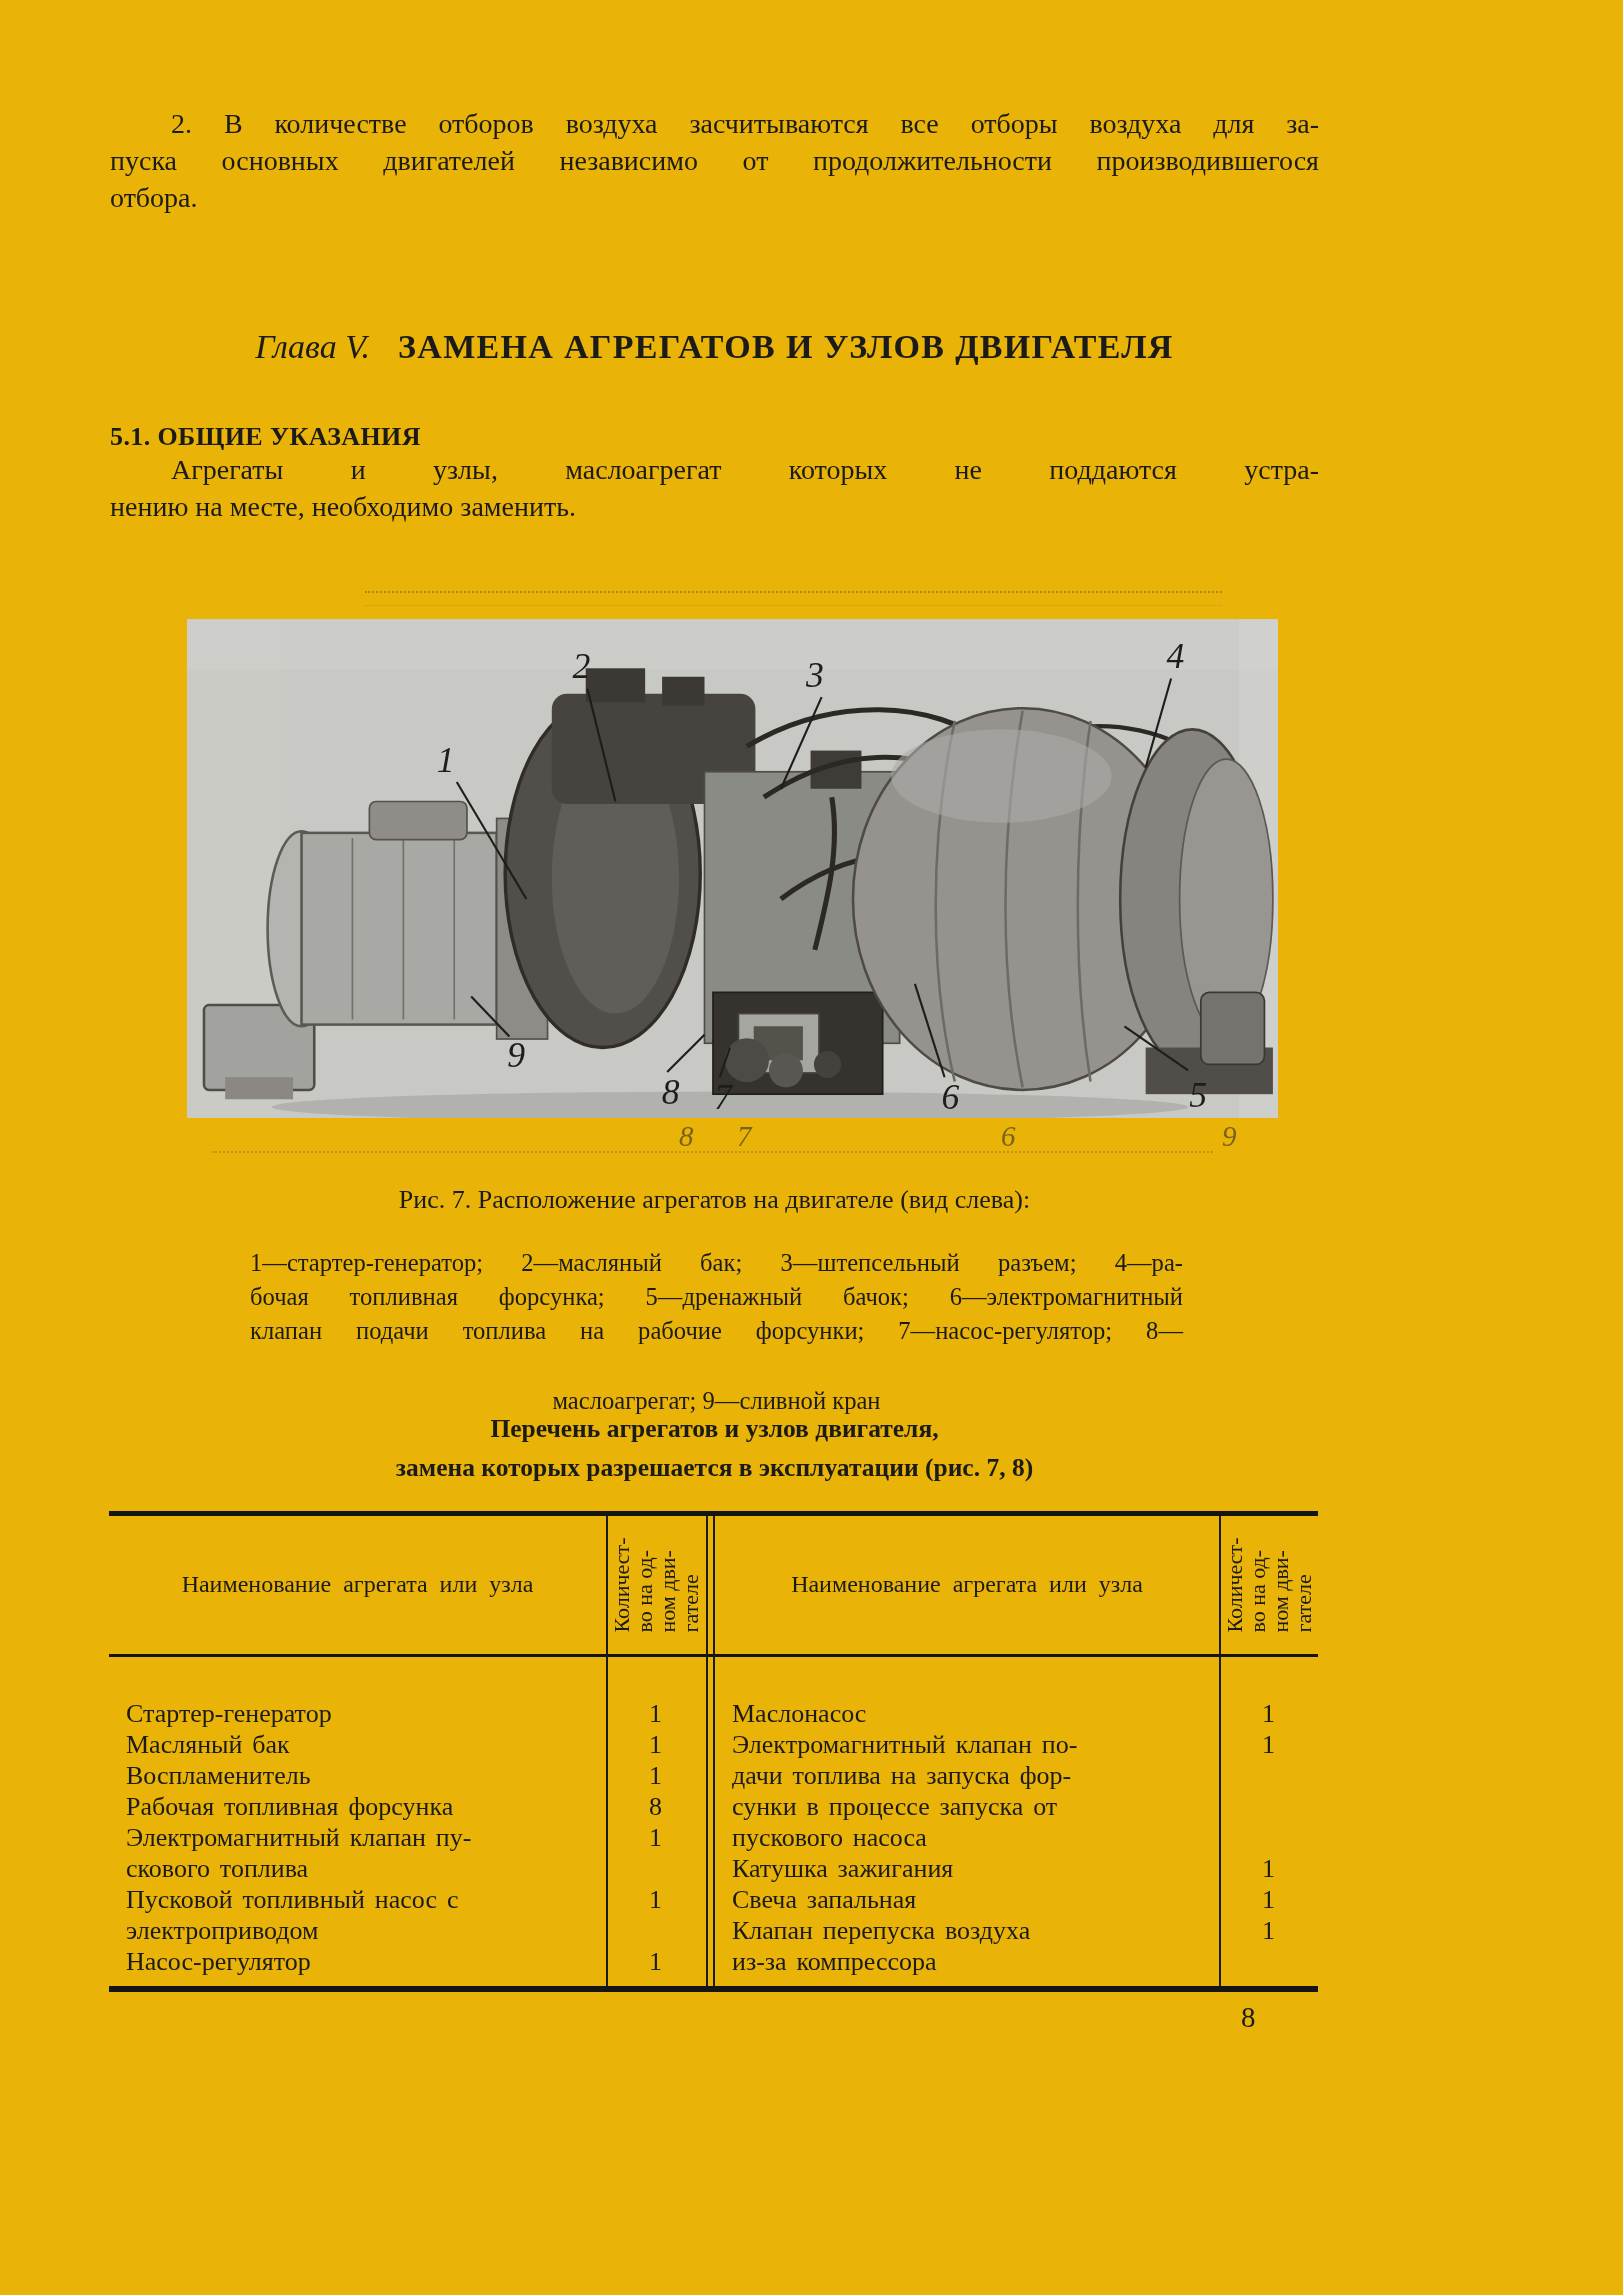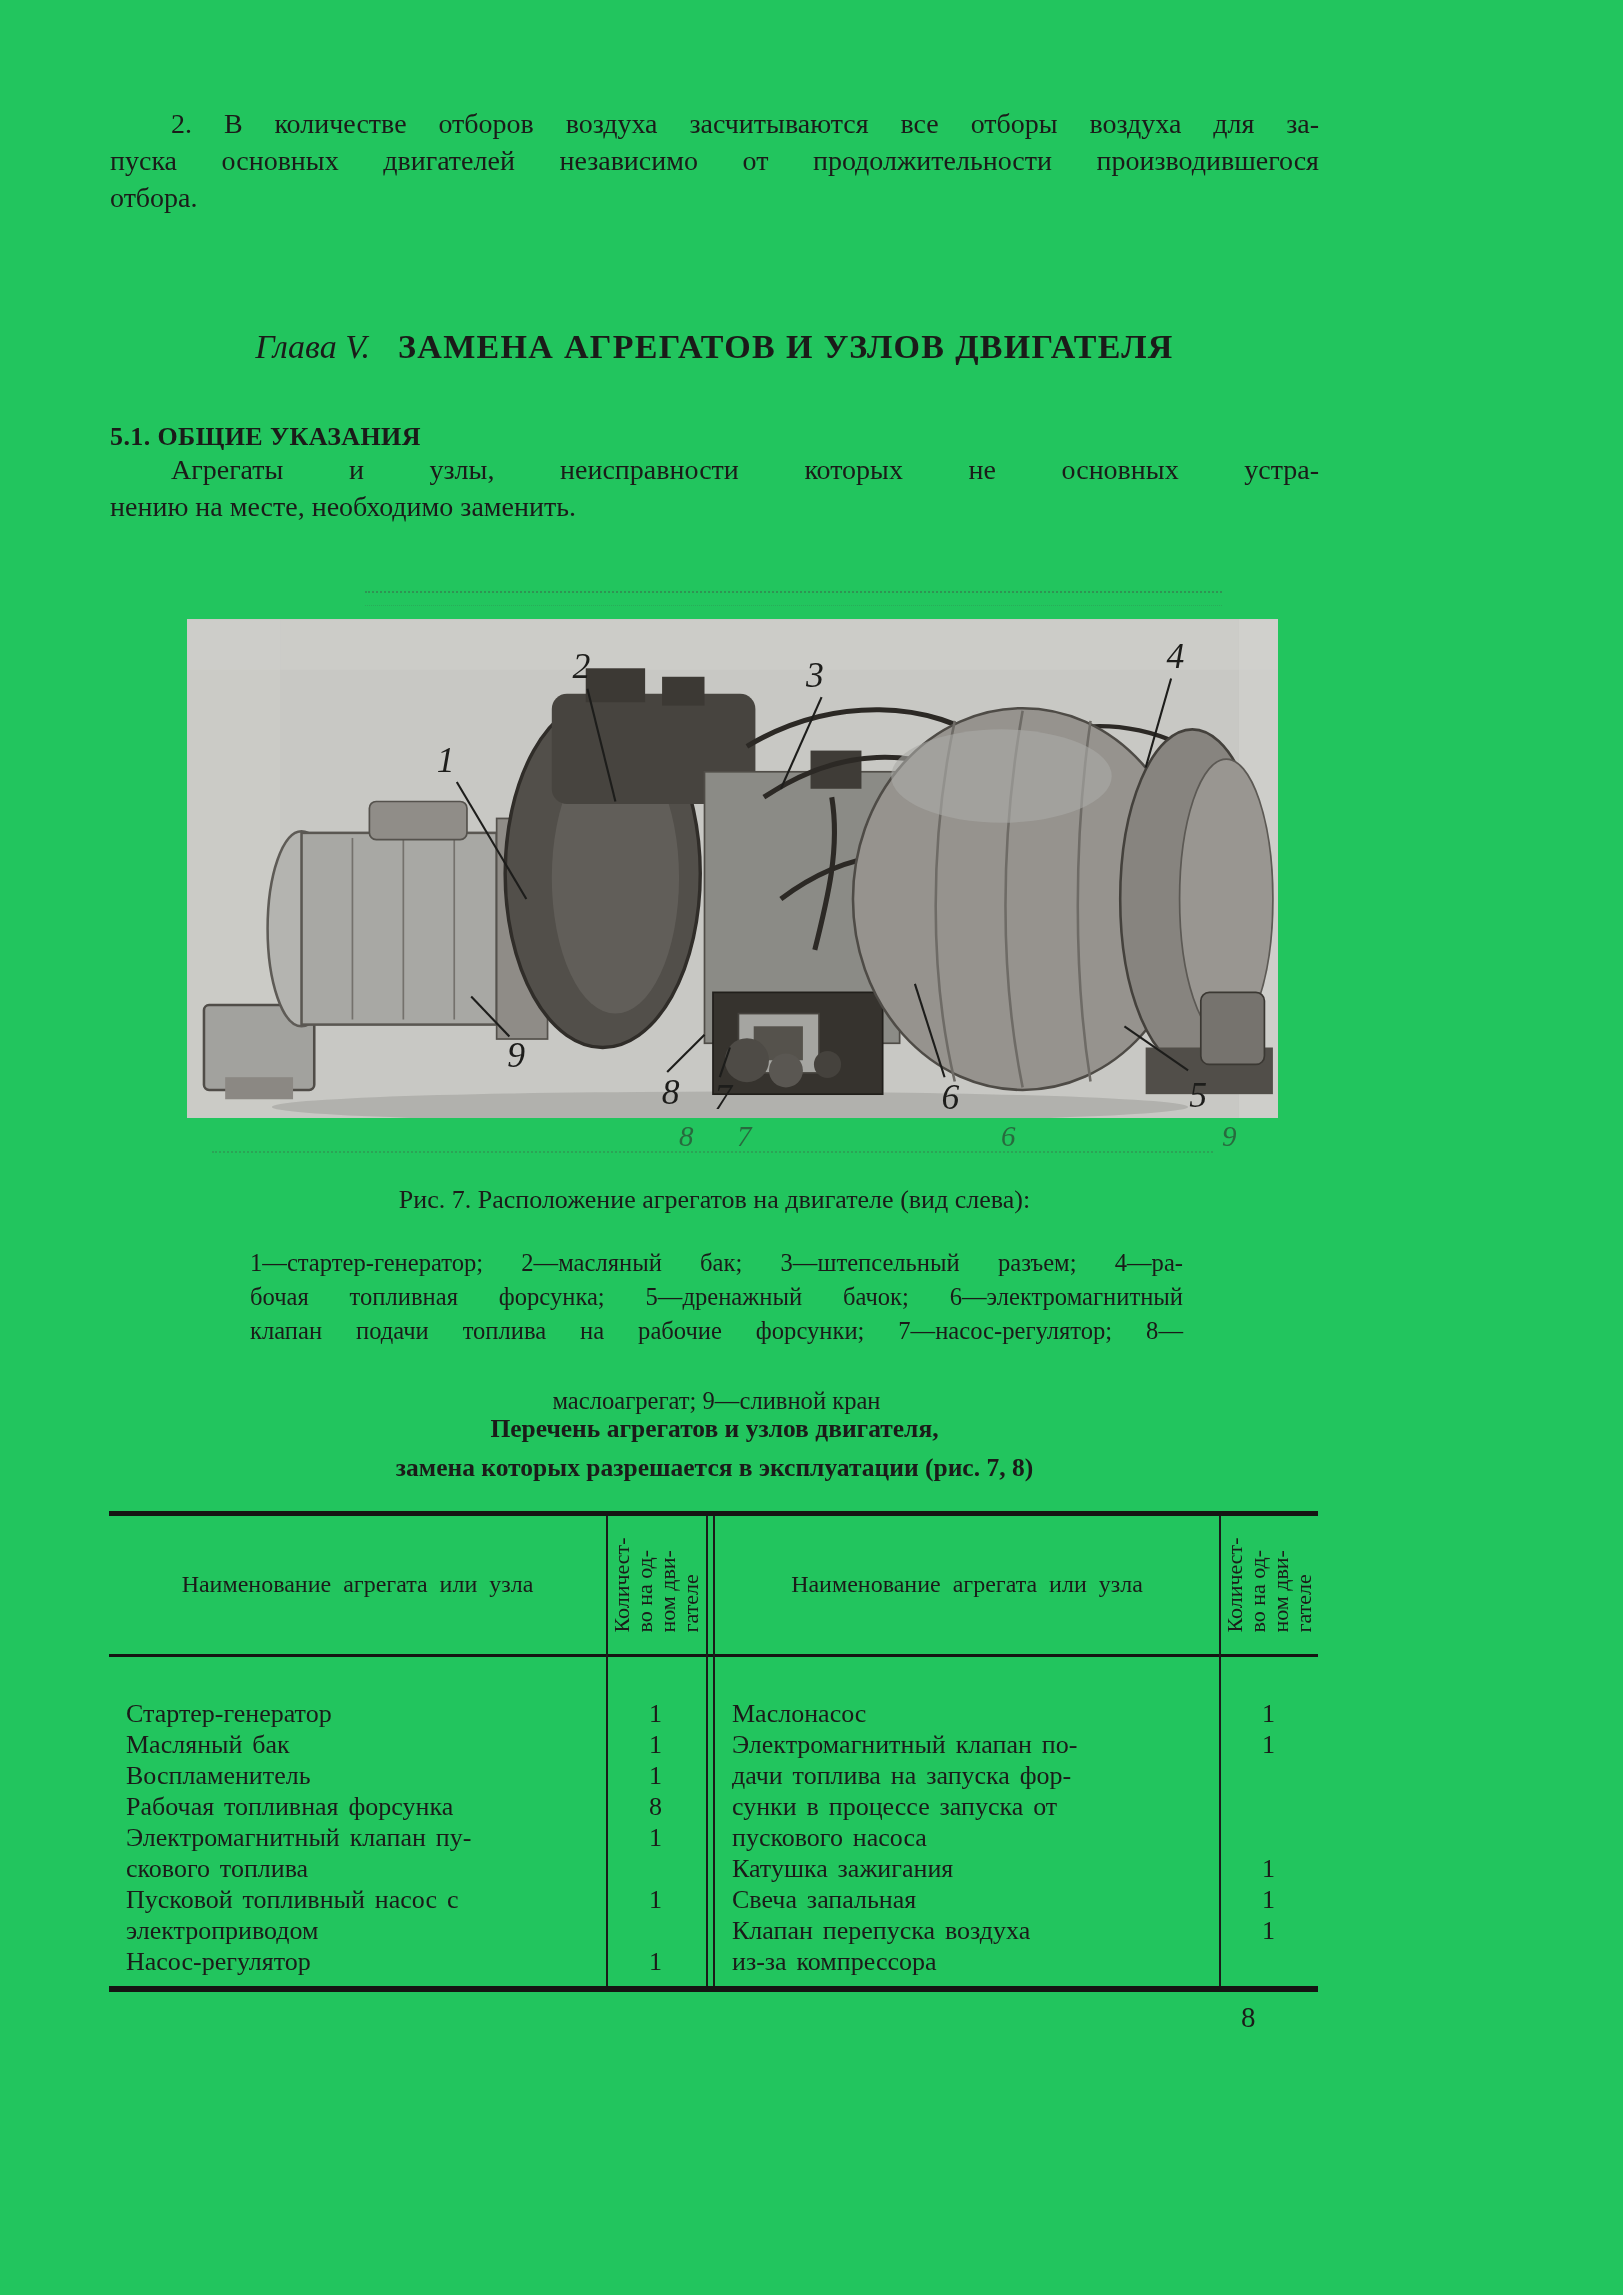--- a/index.html
+++ b/index.html
@@ -1,18 +1,18 @@
 <!DOCTYPE html>
 <html lang="ru" style="font-size:13.6px"><head>
 <meta charset="utf-8">
 <style>
   html,body { margin:0; padding:0; background:#ffffff; }
   .page {
     position:relative; width:1623px; height:2295px; overflow:hidden;
-    background:#22c55e;
+    background:#eab308;
     font-family:"Liberation Serif","DejaVu Serif",serif;
     color:#1b1b19;
   }
   
   .para { position:absolute; left:110px; width:1209px; font-size:28px; line-height:37px; }
   .para .jline { text-align:justify; text-align-last:justify; display:block; }
   .para .lline { display:block; }
   .para .iline { text-indent:61px; }
   #para1 { top:105px; }
   #para2 { top:451px; }
@@ -76,21 +76,21 @@
     <span class="lline">отбора.</span>
   </div>
 
   <div class="chapter">
     <span class="ch-label">Глава V.</span><span class="ch-title">ЗАМЕНА АГРЕГАТОВ И УЗЛОВ ДВИГАТЕЛЯ</span>
   </div>
 
   <div class="section">5.1. ОБЩИЕ УКАЗАНИЯ</div>
 
   <div class="para" id="para2">
-    <span class="jline iline">Агрегаты и узлы, неисправности которых не основных устра-</span>
+    <span class="jline iline">Агрегаты и узлы, маслоагрегат которых не поддаются устра-</span>
     <span class="lline">нению на месте, необходимо заменить.</span>
   </div>
 
   <div class="noise-top"></div>
   <div class="noise-bottom"></div>
 
   <div class="photo">
     <svg viewBox="0 0 1286 588">
       <rect x="0" y="0" width="1286" height="588" fill="#c8c8c4"></rect>
       <rect x="0" y="0" width="1286" height="60" fill="#d0d0cc" opacity="0.5"></rect>

